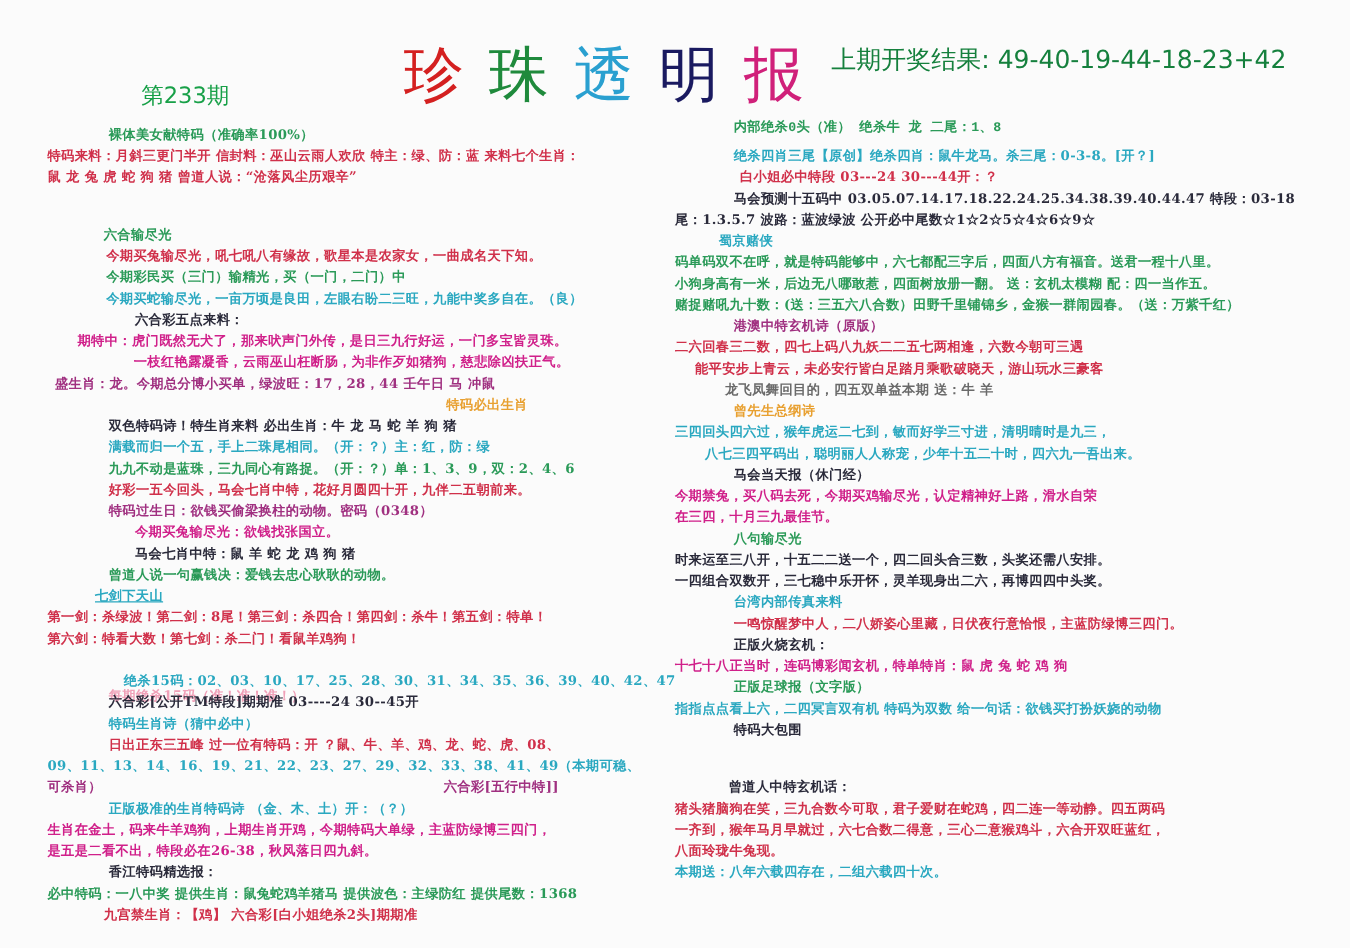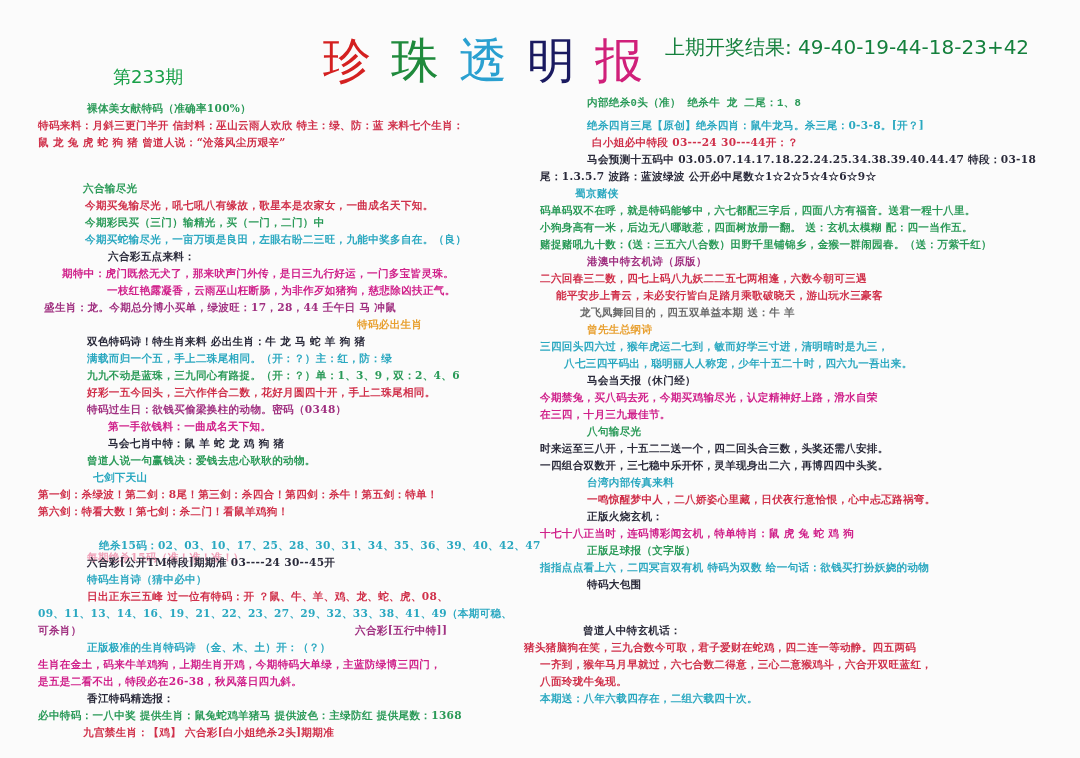--- a/index.html
+++ b/index.html
@@ -67,26 +67,26 @@
       <div class="line c-green" style="left: 85px; top: 214px;">今期彩民买（三门）输精光，买（一门，二门）中</div>
       <div class="line c-teal" style="left: 85px; top: 231px;">今期买蛇输尽光，一亩万顷是良田，左眼右盼二三旺，九能中奖多自在。（良）</div>
       <div class="line c-dark" style="left: 108px; top: 248px;">六合彩五点来料：</div>
       <div class="line c-magenta" style="left: 62px; top: 265px;">期特中：虎门既然无犬了，那来吠声门外传，是日三九行好运，一门多宝皆灵珠。</div>
       <div class="line c-magenta" style="left: 107px; top: 282px;">一枝红艳露凝香，云雨巫山枉断肠，为非作歹如猪狗，慈悲除凶扶正气。</div>
       <div class="line c-purple" style="left: 44px; top: 299px;">盛生肖：龙。今期总分博小买单，绿波旺：17，28，44 壬午日  马 冲鼠</div>
       <div class="line c-orange" style="left: 357px; top: 316px;">特码必出生肖</div>
       <div class="line c-dark" style="left: 87px; top: 333px;">双色特码诗！特生肖来料          必出生肖：牛 龙 马 蛇 羊 狗 猪</div>
       <div class="line c-teal" style="left: 87px; top: 350px;">满载而归一个五，手上二珠尾相同。（开：？）主：红，防：绿</div>
       <div class="line c-green" style="left: 87px; top: 367px;">九九不动是蓝珠，三九同心有路捉。（开：？）单：1、3、9，双：2、4、6</div>
-      <div class="line c-red" style="left: 87px; top: 384px;">好彩一五今回头，三六作伴合二数，花好月圆四十开，手上二珠尾相同。</div>
+      <div class="line c-red" style="left: 87px; top: 384px;">好彩一五今回头，马会七肖中特，花好月圆四十开，九伴二五朝前来。</div>
       <div class="line c-purple" style="left: 87px; top: 401px;">特码过生日：欲钱买偷梁换柱的动物。密码（0348）</div>
-      <div class="line c-magenta" style="left: 108px; top: 418px;">第一手欲钱料：一曲成名天下知。</div>
+      <div class="line c-magenta" style="left: 108px; top: 418px;">今期买兔输尽光：欲钱找张国立。</div>
       <div class="line c-dark" style="left: 108px; top: 435px;">马会七肖中特：鼠 羊 蛇 龙 鸡 狗 猪</div>
       <div class="line c-green" style="left: 87px; top: 452px;">曾道人说一句赢钱决：爱钱去忠心耿耿的动物。</div>
-      <div class="line c-teal" style="left: 93px; top: 469px;">七剑下天山</div>
+      <div class="line c-teal" style="left: 76px; top: 469px; text-decoration: underline;">七剑下天山</div>
       <div class="line c-red" style="left: 38px; top: 486px;">第一剑：杀绿波！第二剑：8尾！第三剑：杀四合！第四剑：杀牛！第五剑：特单！</div>
       <div class="line c-red" style="left: 38px; top: 503px;">第六剑：特看大数！第七剑：杀二门！看鼠羊鸡狗！</div>
       <div class="line c-pink" style="left: 87px; top: 520px;">每期绝杀15码（准！准！准！）</div>
       <div class="line c-teal" style="left: 87px; top: 537px; padding-left: 12px;">绝杀15码：02、03、10、17、25、28、30、31、34、35、36、39、40、42、47</div>
       <div class="line c-dark" style="left: 87px; top: 554px;">六合彩[公开TM特段]期期准          03----24 30--45开</div>
       <div class="line c-teal" style="left: 87px; top: 571px;">特码生肖诗（猜中必中）</div>
       <div class="line c-red" style="left: 87px; top: 588px;">日出正东三五峰 过一位有特码：开 ？鼠、牛、羊、鸡、龙、蛇、虎、08、</div>
       <div class="line c-teal" style="left: 38px; top: 605px;">09、11、13、14、16、19、21、22、23、27、29、32、33、38、41、49（本期可稳、</div>
       <div class="line c-purple" style="left: 38px; top: 622px;">可杀肖）</div>
       <div class="line c-purple" style="left: 355px; top: 622px;">六合彩[五行中特]]</div>
@@ -114,25 +114,25 @@
       <div class="line c-orange" style="left: 587px; top: 321px;">曾先生总纲诗</div>
       <div class="line c-teal" style="left: 540px; top: 338px;">三四回头四六过，猴年虎运二七到，敏而好学三寸进，清明晴时是九三，</div>
       <div class="line c-teal" style="left: 540px; top: 355px; margin-left: 24px;">八七三四平码出，聪明丽人人称宠，少年十五二十时，四六九一吾出来。</div>
       <div class="line c-dark" style="left: 587px; top: 372px;">马会当天报（休门经）</div>
       <div class="line c-magenta" style="left: 540px; top: 389px;">今期禁兔，买八码去死，今期买鸡输尽光，认定精神好上路，滑水自荣</div>
       <div class="line c-magenta" style="left: 540px; top: 406px;">在三四，十月三九最佳节。</div>
       <div class="line c-green" style="left: 587px; top: 423px;">八句输尽光</div>
       <div class="line c-dark" style="left: 540px; top: 440px;">时来运至三八开，十五二二送一个，四二回头合三数，头奖还需八安排。</div>
       <div class="line c-dark" style="left: 540px; top: 457px;">一四组合双数开，三七稳中乐开怀，灵羊现身出二六，再博四四中头奖。</div>
       <div class="line c-teal" style="left: 587px; top: 474px;">台湾内部传真来料</div>
-      <div class="line c-red" style="left: 587px; top: 491px;">一鸣惊醒梦中人，二八娇姿心里藏，日伏夜行意恰恨，心中忐忑路祸弯。</div>
+      <div class="line c-red" style="left: 587px; top: 491px;">一鸣惊醒梦中人，二八娇姿心里藏，日伏夜行意恰恨，主蓝防绿博三四门。</div>
       <div class="line c-dark" style="left: 587px; top: 508px;">正版火烧玄机：</div>
       <div class="line c-magenta" style="left: 540px; top: 525px;">十七十八正当时，连码博彩闻玄机，特单特肖：鼠 虎 兔 蛇 鸡 狗</div>
       <div class="line c-green" style="left: 587px; top: 542px;">正版足球报（文字版）</div>
       <div class="line c-teal" style="left: 540px; top: 559px;">指指点点看上六，二四冥言双有机 特码为双数 给一句话：欲钱买打扮妖娆的动物</div>
       <div class="line c-dark" style="left: 587px; top: 576px;">特码大包围</div>
       <div class="line c-dark" style="left: 583px; top: 622px;">曾道人中特玄机话：</div>
-      <div class="line c-red" style="left: 524px; top: 639px;">猪头猪脑狗在笑，三九合数今可取，君子爱财在蛇鸡，四二连一等动静。四五两码</div>
+      <div class="line c-red" style="left: 540px; top: 639px;">猪头猪脑狗在笑，三九合数今可取，君子爱财在蛇鸡，四二连一等动静。四五两码</div>
       <div class="line c-red" style="left: 540px; top: 656px;">一齐到，猴年马月早就过，六七合数二得意，三心二意猴鸡斗，六合开双旺蓝红，</div>
       <div class="line c-red" style="left: 540px; top: 673px;">八面玲珑牛兔现。</div>
       <div class="line c-teal" style="left: 540px; top: 690px;">本期送：八年六载四存在，二组六载四十次。</div>
     </div>
 </div>
 
 </body></html>

